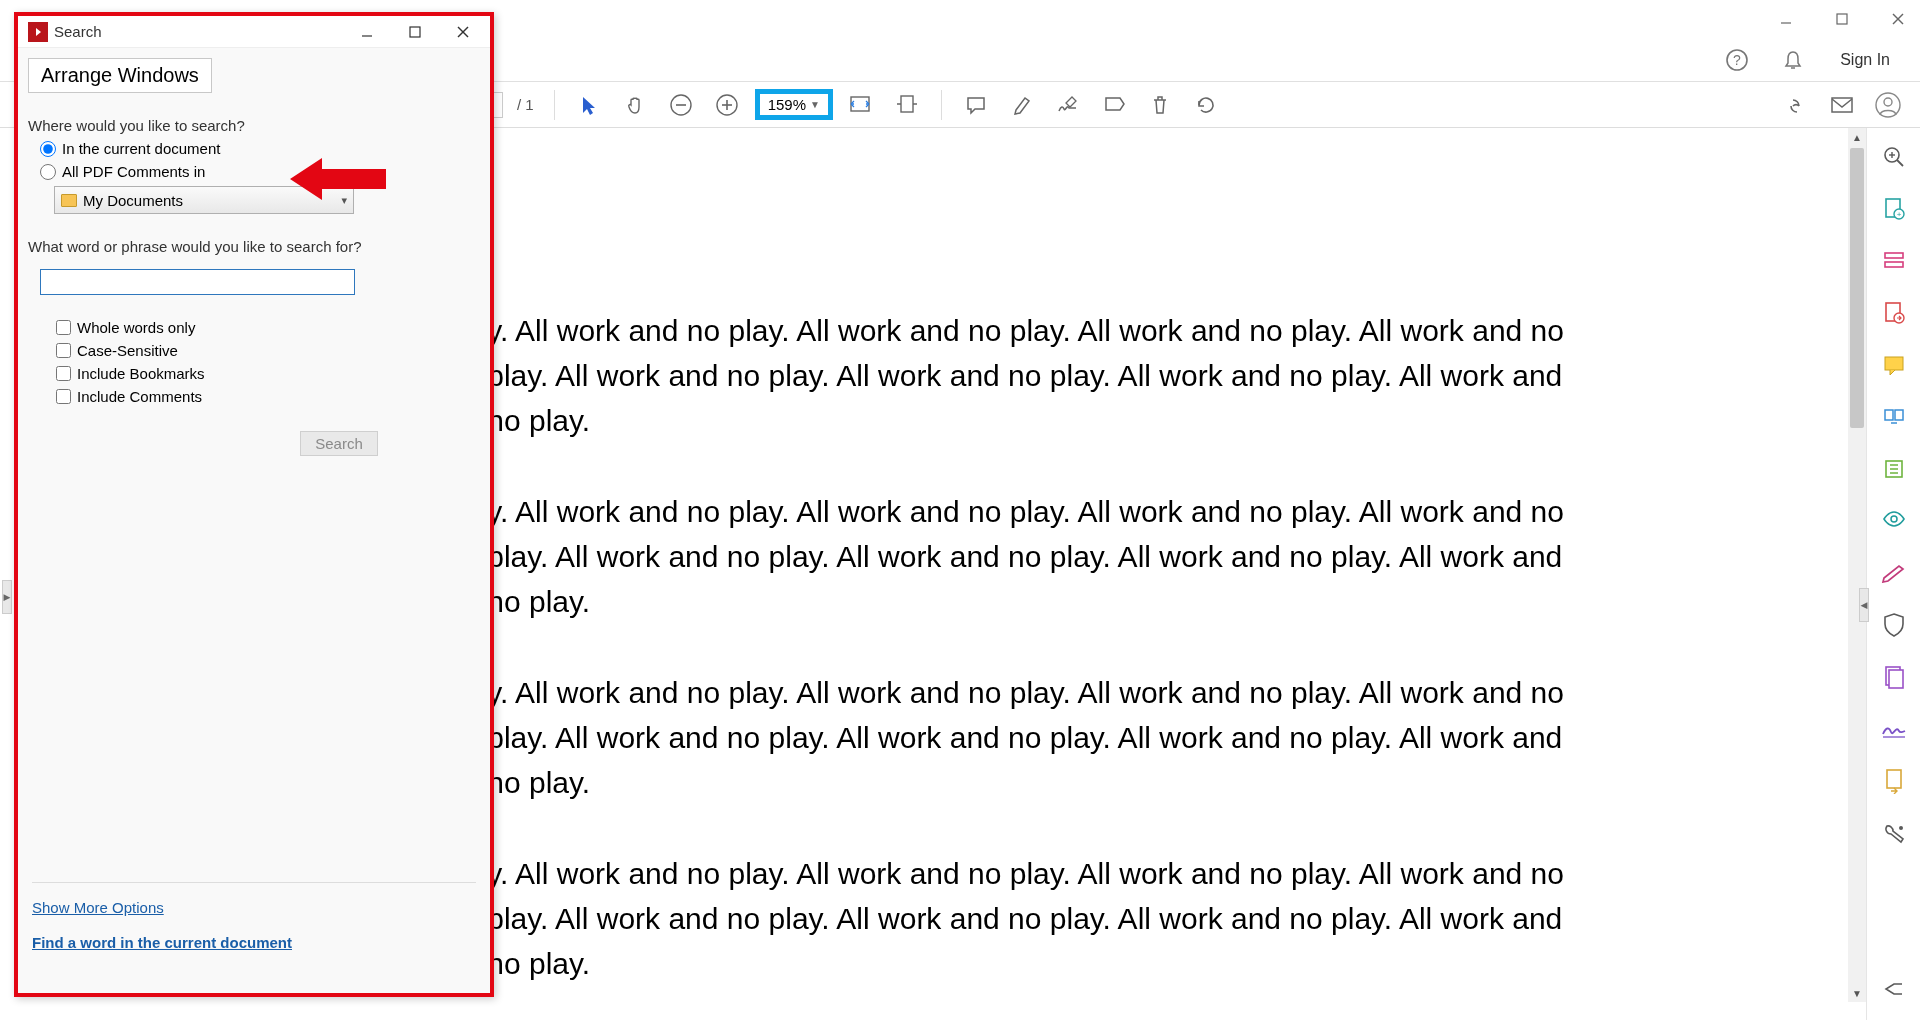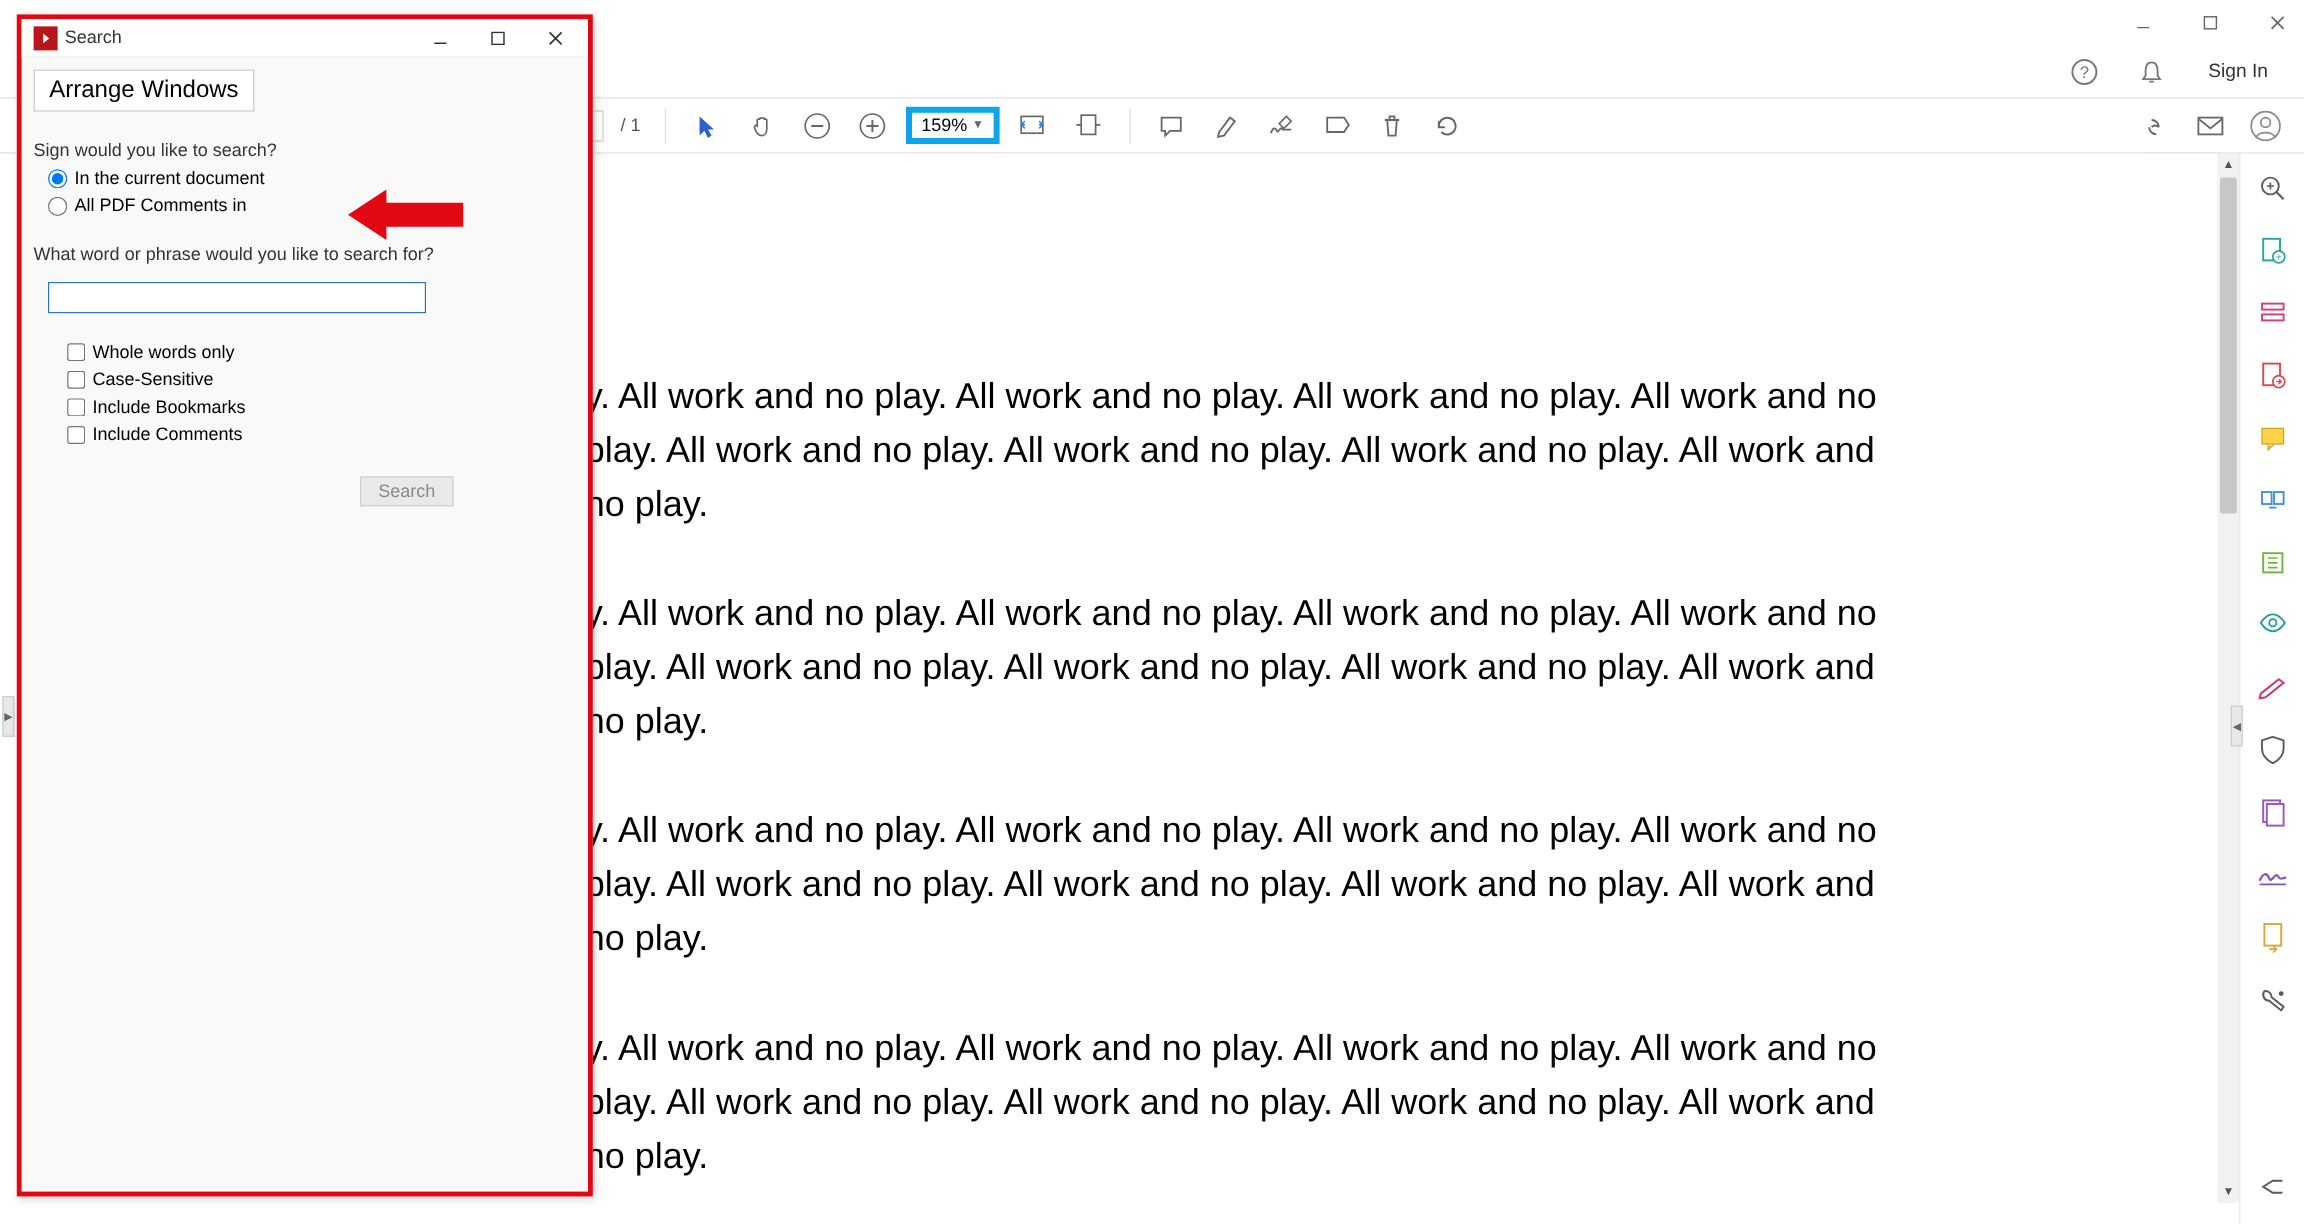--- a/index.html
+++ b/index.html
@@ -365,29 +365,34 @@
             <line x1="1" y1="1" x2="11" y2="11" stroke="#333" stroke-width="1.4"></line>
             <line x1="11" y1="1" x2="1" y2="11" stroke="#333" stroke-width="1.4"></line>
           </svg>
         </div>
     </div>
   </div>
 
   <div class="sd-body">
     <button class="arrange-btn">Arrange Windows</button>
 
-    <div class="sd-section-label">Sign would you like to search?</div>
+    <div class="sd-section-label">Where would you like to search?</div>
     <label class="radio-row">
       <input type="radio" name="scope" checked="" style="">
       <span>In the current document</span>
     </label>
     <label class="radio-row">
       <input type="radio" name="scope" style="">
       <span>All PDF Comments in</span>
     </label>
+    <div class="folder-select">
+      <span class="fs-icon"></span>
+      <span>My Documents</span>
+      <span class="fs-chev">▾</span>
+    </div>
 
     <div class="sd-section-label">What word or phrase would you like to search for?</div>
     <input class="search-input" type="text" value="" style="">
 
     <div style="height:18px"></div>
     <label class="chk-row">
       <input type="checkbox" style="">
       <span>Whole words only</span>
     </label>
     <label class="chk-row">
@@ -399,19 +404,24 @@
       <span>Include Bookmarks</span>
     </label>
     <label class="chk-row">
       <input type="checkbox" style="">
       <span>Include Comments</span>
     </label>
 
     <button class="search-btn">Search</button>
   </div>
 
+  <div class="sd-footer">
+    <hr>
+    <a class="sd-link">Show More Options</a>
+    <a class="sd-link bold">Find a word in the current document</a>
+  </div>
 
   <div class="red-arrow">
     <svg width="100" height="50">
       <polygon points="0,25 32,4 32,15 96,15 96,35 32,35 32,46" fill="#e30613"></polygon>
     </svg>
   </div>
 </div>
 
 </body></html>

